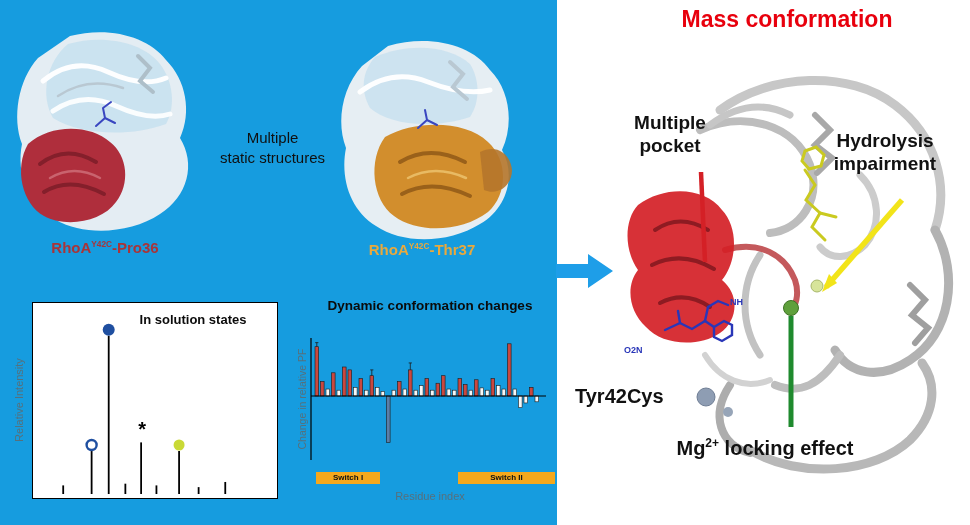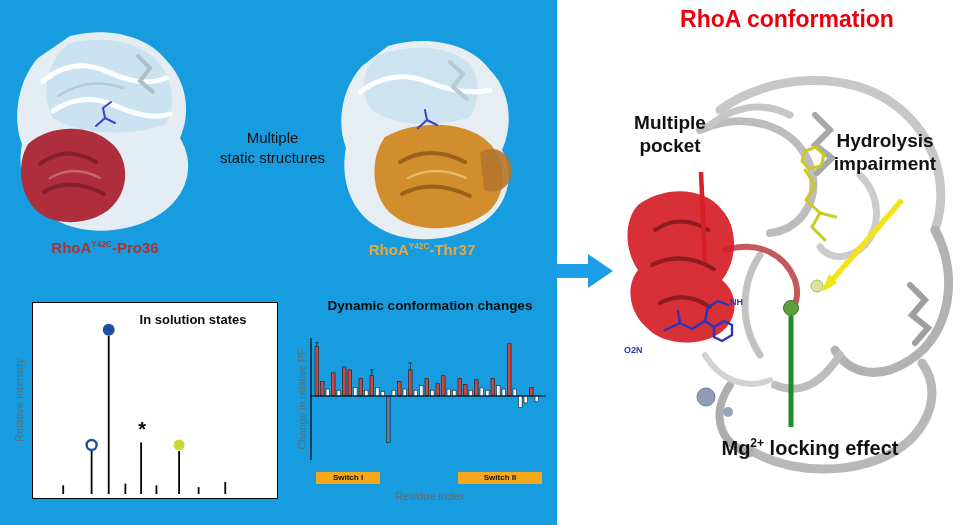--- a/index.html
+++ b/index.html
@@ -30,34 +30,34 @@
 
   .axis-label { position:absolute; text-align:center; font-size:11px; color:var(--muted-label); }
   .vlabel { transform:rotate(-90deg); }
 
   #barchart-title { position:absolute; left:325px; top:298px; width:210px; text-align:center;
                     font-weight:bold; font-size:13.5px; color:#0b0b0b; line-height:1.25; }
   #bars-svg { position:absolute; left:310px; top:334px; }
   .switch-box { position:absolute; top:472px; height:12px; background:var(--switch-bg);
                 color:#111; font-size:8px; font-weight:bold; text-align:center; line-height:12px; }
   #switch1 { left:316px; width:64px; }
-  #switch2 { left:458px; width:84px; }
+  #switch2 { left:458px; width:97px; }
 
   #flow-arrow { position:absolute; left:556px; top:251px; }
 
   #right-title { position:absolute; left:612px; top:6px; width:350px; text-align:center;
                  font-weight:bold; font-size:23px; color:var(--title-red); }
   #protein-svg { position:absolute; left:610px; top:55px; }
 
   .annot { position:absolute; font-weight:bold; color:var(--annotation-black); text-align:center;
            line-height:1.2; z-index:5; }
   #druggable-label { left:600px; top:112px; width:140px; font-size:19px; }
   #hydrolysis-label { left:800px; top:130px; width:170px; font-size:19px; }
   #tyr-label { left:575px; top:384px; width:120px; font-size:20px; text-align:left; }
-  #mg-label { left:685px; top:436px; width:250px; font-size:20px; }
+  #mg-label { left:640px; top:436px; width:250px; font-size:20px; }
   .annot sup { font-size:0.6em; }
 </style>
 </head>
 <body>
 
 <div id="canvas">
 
   <div id="left-panel">
 
     <svg class="abs" style="left:8px; top:26px;" width="195" height="215" viewBox="0 0 195 215">
@@ -187,21 +187,21 @@
     <div id="switch1" class="switch-box">Switch I</div>
     <div id="switch2" class="switch-box">Switch II</div>
     <div class="axis-label vlabel" style="left:228px; top:392px; width:150px; height:14px; font-size:10.5px;">Change in relative PF</div>
     <div class="axis-label" style="left:345px; top:490px; width:170px;">Residue index</div>
   </div>
 
   <svg id="flow-arrow" width="58" height="40" viewBox="0 0 58 40">
     <polygon points="0,13 32,13 32,3 57,20 32,37 32,27 0,27" style="fill:var(--arrow-blue)"></polygon>
   </svg>
 
-  <div id="right-title">RhoA conformation</div>
+  <div id="right-title">Mass conformation</div>
 
   <svg id="protein-svg" width="360" height="430" viewBox="0 0 360 430">
     <g fill="none" stroke-linecap="round">
       <path d="M110,55 C160,18 240,15 285,50 C325,80 340,130 325,175" stroke="#C7C7C7" stroke-width="9"></path>
       <path d="M325,175 C350,220 340,280 300,305 C270,325 240,320 225,295" stroke="#B2B2B2" stroke-width="9"></path>
       <path d="M90,75 C135,55 185,70 200,110 C212,145 190,175 160,178" stroke="#BDBDBD" stroke-width="8"></path>
       <path d="M205,60 L220,75 L205,90 L222,103 L207,118" stroke="#A8A8A8" stroke-width="6"></path>
       <path d="M140,395 C190,425 265,418 300,385 C325,360 328,330 312,308" stroke="#B8B8B8" stroke-width="9"></path>
       <path d="M120,330 C100,360 110,390 140,398" stroke="#ADADAD" stroke-width="8"></path>
       <path d="M150,200 C130,230 130,270 150,300" stroke="#C2C2C2" stroke-width="7"></path>
@@ -244,17 +244,18 @@
   </svg>
 
   <div id="druggable-label" class="annot">
     <div>Multiple</div>
     <div>pocket</div>
   </div>
   <div id="hydrolysis-label" class="annot">
     <div>Hydrolysis</div>
     <div>impairment</div>
   </div>
+  <div id="tyr-label" class="annot">Tyr42Cys</div>
   <div id="mg-label" class="annot">
     <span>Mg</span><sup>2+</sup><span> locking effect</span>
   </div>
 
 </div>
 
 </body></html>

